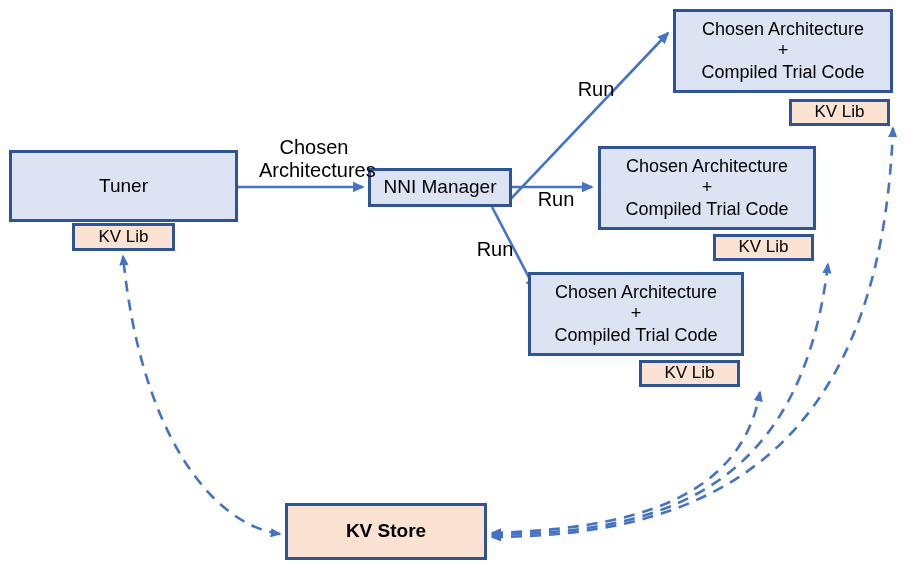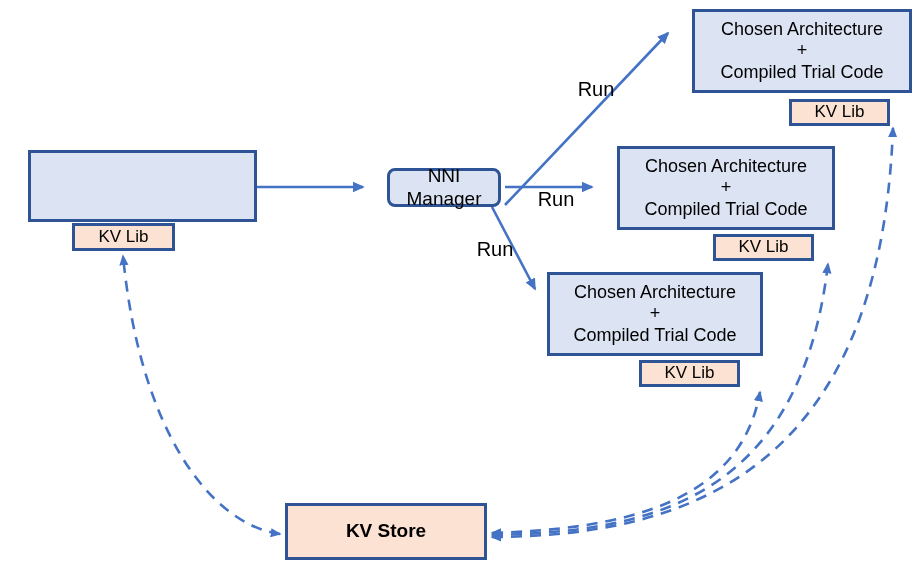--- a/index.html
+++ b/index.html
@@ -34,21 +34,20 @@
     display: flex;
     align-items: center;
     justify-content: center;
     text-align: center;
     color: #000000;
     line-height: 1.18;
     z-index: 3;
   }
   .node-blue {
     background: #dce4f3;
-    margin-left: 19px;
   }
   .node-peach {
     background: #fbe2d2;
   }
   .node .label {
     display: block;
     width: 100%;
     padding: 0 4px;
     box-sizing: border-box;
   }
@@ -114,28 +113,29 @@
       <path d="M 492 535 C 650 532, 800 500, 828 264" stroke="#4472c4" stroke-width="2.6" fill="none" stroke-dasharray="11 8" marker-start="url(#arrowDash)" marker-end="url(#arrowDash)"></path>
     </g>
 
     <g>
       <path d="M 492 537 C 690 536, 880 470, 893 128" stroke="#4472c4" stroke-width="2.6" fill="none" stroke-dasharray="11 8" marker-start="url(#arrowDash)" marker-end="url(#arrowDash)"></path>
     </g>
   </svg>
 
   <div class="node node-blue fs-tuner" style="left:9px; top:150px; width:229px; height:72px;">
     <span class="label">
+      <span class="ln">Tuner</span>
     </span>
   </div>
 
   <div class="node node-peach fs-kvlib" style="left:72px; top:223px; width:103px; height:28px;">
     <span class="label ln">KV Lib</span>
   </div>
 
-  <div class="node node-blue fs-mgr" style="left:368px; top:168px; width:114px; height:39px;border-radius:8px;">
+  <div class="node node-blue fs-mgr" style="left:368px; top:168px; width:144px; height:39px;">
     <span class="label ln">NNI Manager</span>
   </div>
 
   <div class="node node-blue fs-trial" style="left:673px; top:9px; width:220px; height:84px;">
     <span class="label">
       <span class="ln">Chosen Architecture</span>
       <span class="ln">+</span>
       <span class="ln">Compiled Trial Code</span>
     </span>
   </div>
@@ -165,20 +165,22 @@
   </div>
 
   <div class="node node-peach fs-kvlib" style="left:639px; top:360px; width:101px; height:27px;">
     <span class="label ln">KV Lib</span>
   </div>
 
   <div class="node node-peach fs-kvstore" style="left:285px; top:503px; width:202px; height:57px;">
     <span class="label ln">KV Store</span>
   </div>
 
+  <div class="edge-label" style="left:259px; top:136px; width:110px;">Chosen
+Architectures</div>
 
   <div class="edge-label" style="left:574px; top:78px; width:44px;">Run</div>
 
   <div class="edge-label" style="left:534px; top:188px; width:44px;">Run</div>
 
   <div class="edge-label" style="left:473px; top:238px; width:44px;">Run</div>
 
 </div>
 
 </body></html>

